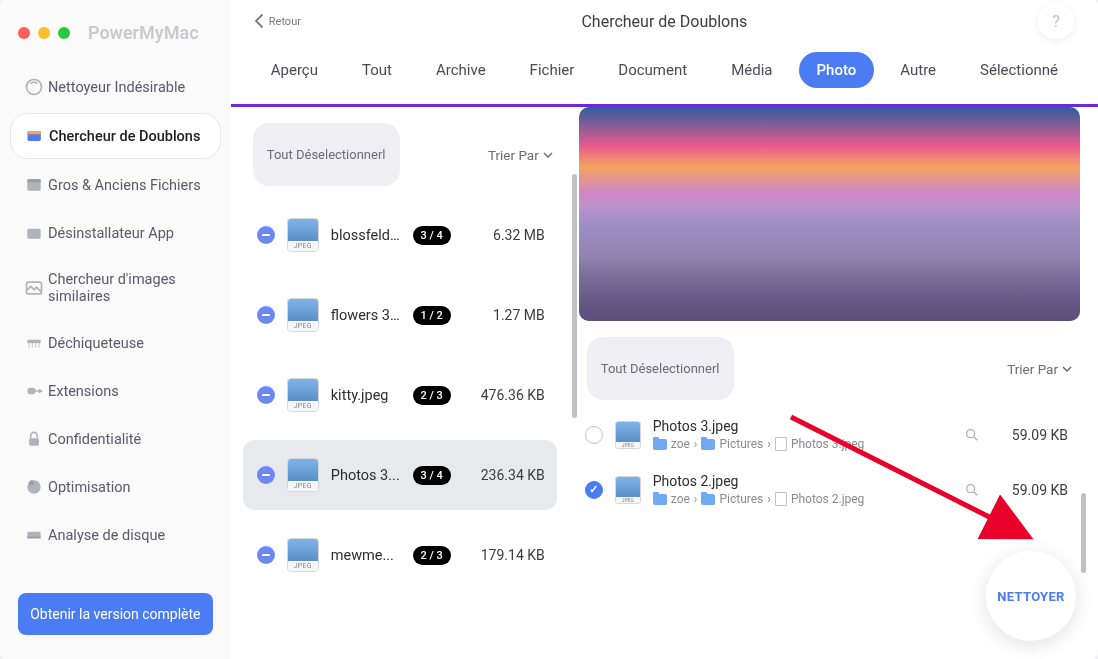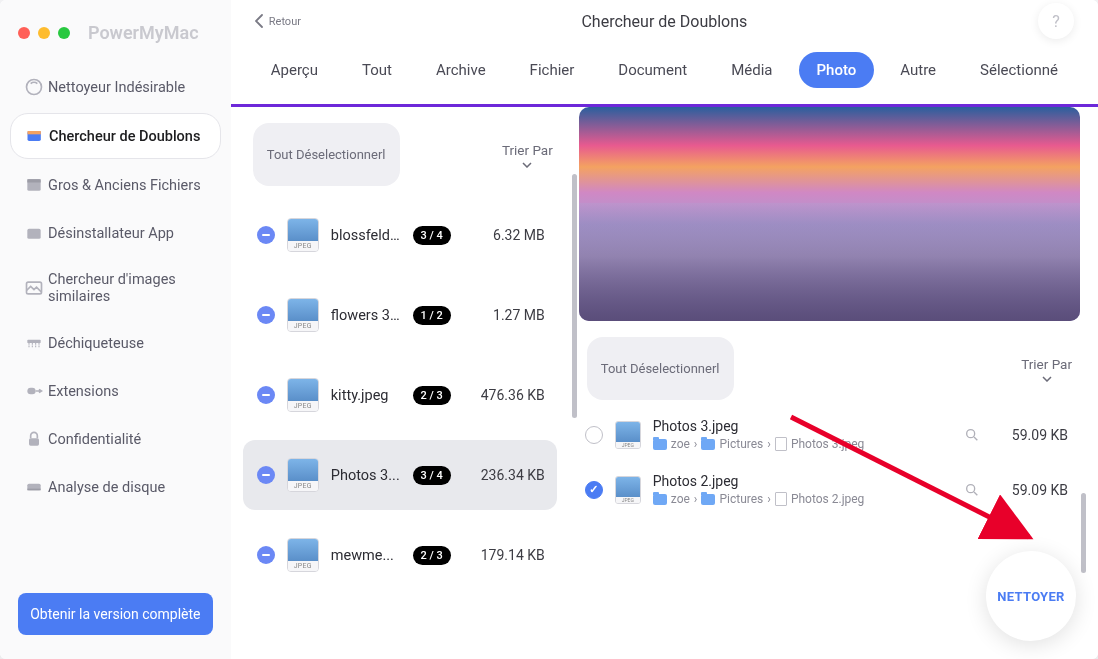--- a/index.html
+++ b/index.html
@@ -28,21 +28,21 @@
 .help { position: absolute; right: 24px; width: 36px; height: 36px; border-radius: 50%; background: #fff; box-shadow: 0 2px 10px rgba(0,0,0,0.08); display: flex; align-items: center; justify-content: center; color: #c0c0c8; cursor: pointer; font-size: 16px;}
 .tabs { display: flex; align-items: center; gap: 8px; padding: 10px 22px 16px; border-bottom: 3px solid #6d28d9; justify-content: space-between;}
 .tab { padding: 9px 18px; border-radius: 18px; color: #4a4a55; font-size: 15px; cursor: pointer; }
 .tab.active { background: #4b7cf3; color: #fff; font-weight: 500; }
 
 
 .content { flex: 1; display: flex; overflow: hidden; }
 .left-col { width: 340px; padding: 12px 8px 12px 12px; display: flex; flex-direction: column; }
 .filter-row { display: flex; align-items: center; justify-content: space-between; padding: 4px 10px 14px; }
 .pill-btn { background: #efeff3; color: #6b6b78; font-size: 13px; padding: 24px 14px; border-radius: 16px; cursor: pointer; }
-.sort { color: #6b6b78; font-size: 13.5px; display: flex; align-items: center; gap: 4px; cursor: pointer; flex-direction: column; }
+.sort { color: #6b6b78; font-size: 13.5px; display: flex; align-items: center; gap: 4px; cursor: pointer; }
 .groups { flex: 1; overflow-y: auto; display: flex; flex-direction: column; gap: 10px; padding-right: 6px; }
 .group { display: flex; align-items: center; gap: 12px; padding: 18px 12px 18px 14px; border-radius: 12px; cursor: pointer; }
 .group.selected { background: #e8e9ed; }
 .minus { width: 18px; height: 18px; border-radius: 50%; background: #6b88f5; display: flex; align-items: center; justify-content: center; flex-shrink: 0; }
 .minus::after { content: ""; width: 8px; height: 2px; background: #fff; border-radius: 1px; }
 .thumb { width: 32px; height: 34px; background: #fff; border: 1px solid #d6d6dc; border-radius: 4px; display: flex; flex-direction: column; overflow: hidden; flex-shrink: 0; }
 .thumb-img { flex: 1; background: linear-gradient(180deg, #7db4e8 0%, #5a8fc9 100%); }
 .thumb-label { font-size: 7px; text-align: center; color: #888; padding: 1px 0; background: #f6f6f8; letter-spacing: 0.3px; }
 .gname { flex: 1; font-size: 14.5px; color: #2c2c33; white-space: nowrap; overflow: hidden; text-overflow: ellipsis; }
 .badge { background: #000000; color: #fff; font-size: 11px; padding: 3px 8px; border-radius: 10px; font-weight: 500; }
@@ -159,20 +159,29 @@
             <svg viewBox="0 0 24 24" width="20" height="20">
               <rect x="6" y="11" width="12" height="9" rx="2" fill="#b2b2bc"></rect>
               <path d="M8 11V8a4 4 0 018 0v3" fill="none" stroke="#b2b2bc" stroke-width="2"></path>
             </svg>
           </span>
         <span>Confidentialité</span>
       </div>
       <div class="nav-item">
         <span class="nav-icon">
             <svg viewBox="0 0 24 24" width="20" height="20">
+              <circle cx="12" cy="12" r="8" fill="#b2b2bc"></circle>
+              <circle cx="9" cy="7" r="3" fill="#9c9ca6"></circle>
+            </svg>
+          </span>
+        <span>Optimisation</span>
+      </div>
+      <div class="nav-item">
+        <span class="nav-icon">
+            <svg viewBox="0 0 24 24" width="20" height="20">
               <rect x="4" y="8" width="16" height="8" rx="2" fill="#b2b2bc"></rect>
               <rect x="4" y="14" width="16" height="2" fill="#9c9ca6"></rect>
             </svg>
           </span>
         <span>Analyse de disque</span>
       </div>
     </div>
     <div class="upgrade-btn">Obtenir la version complète</div>
   </div>
 

